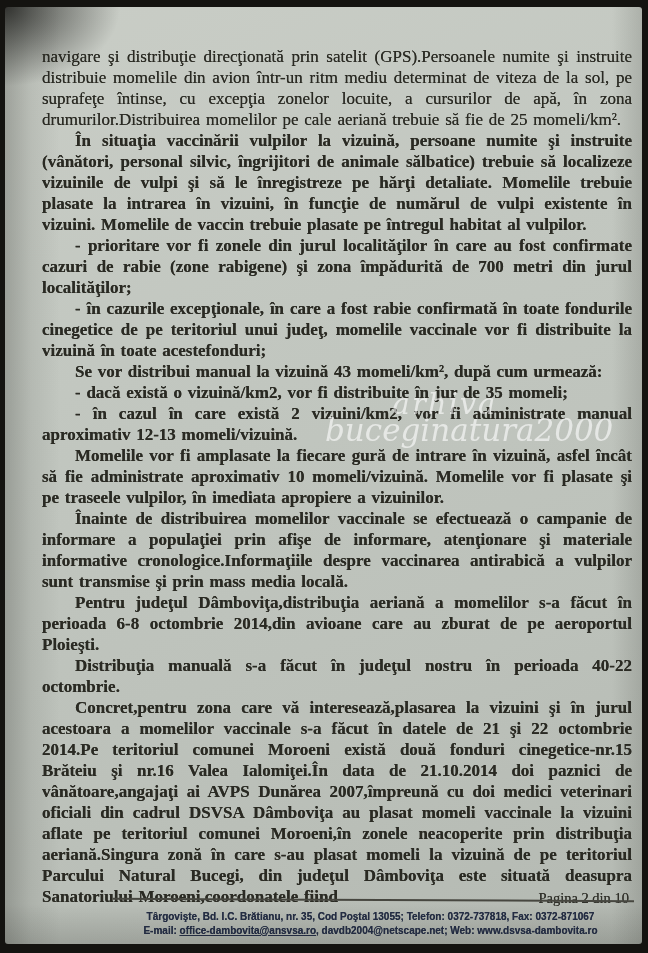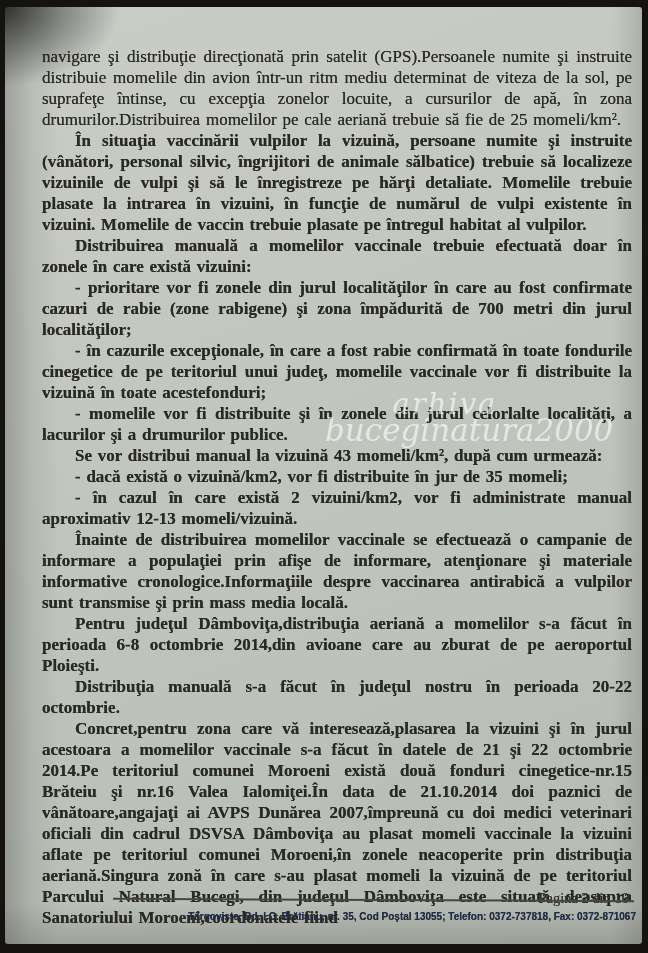--- a/index.html
+++ b/index.html
@@ -72,59 +72,59 @@
     right: 8px;
     height: 2px;
     background: #474740;
     transform: rotate(0.25deg);
   }
   .footer {
     position: absolute;
     top: 903px;
     left: 100px;
     right: 6px;
-    text-align: right;
+    text-align: center;
     font-family: "Liberation Sans", "DejaVu Sans", sans-serif;
     font-weight: bold;
     font-size: 10px;
     line-height: 13.5px;
     color: #232c42;
     text-shadow: 0 0 0.5px rgba(35,44,66,0.8);
   }
   .footer .u { text-decoration: underline; }
 </style>
 </head>
 <body>
 
 <div class="photo">
   <div class="paper">
 
     <div class="body-text">
       <p>navigare şi distribuţie direcţionată prin satelit (GPS).Persoanele numite şi instruite distribuie momelile din avion într-un ritm mediu determinat de viteza de la sol, pe suprafeţe întinse, cu excepţia zonelor locuite, a cursurilor de apă, în zona drumurilor.Distribuirea momelilor pe cale aeriană trebuie să fie de 25 momeli/km².</p>
       <p class="ind">În situaţia vaccinării vulpilor la vizuină, persoane numite şi instruite (vânători, personal silvic, îngrijitori de animale sălbatice) trebuie să localizeze vizuinile de vulpi şi să le înregistreze pe hărţi detaliate. Momelile trebuie plasate la intrarea în vizuini, în funcţie de numărul de vulpi existente în vizuini. Momelile de vaccin trebuie plasate pe întregul habitat al vulpilor.</p>
-      <p class="ind">Distribuirea manuală a momelilor vaccinale trebuie efectuată doar în zonele în care există vizuini:</p>
       <p class="ind">- prioritare vor fi zonele din jurul localităţilor în care au fost confirmate cazuri de rabie (zone rabigene) şi zona împădurită de 700 metri din jurul localităţilor;</p>
       <p class="ind">- în cazurile excepţionale, în care a fost rabie confirmată în toate fondurile cinegetice de pe teritoriul unui judeţ, momelile vaccinale vor fi distribuite la vizuină în toate acestefonduri;</p>
-      <p class="ind">- momelile vor fi distribuite şi în zonele din jurul celorlalte localităţi, a lacurilor şi a drumurilor publice.</p>
       <p class="ind">Se vor distribui manual la vizuină 43 momeli/km², după cum urmează:</p>
       <p class="ind">- dacă există o vizuină/km2, vor fi distribuite în jur de 35 momeli;</p>
       <p class="ind">- în cazul în care există 2 vizuini/km2, vor fi administrate manual aproximativ 12-13 momeli/vizuină.</p>
+      <p class="ind">Momelile vor fi amplasate la fiecare gură de intrare în vizuină, asfel încât să fie administrate aproximativ 10 momeli/vizuină. Momelile vor fi plasate şi pe traseele vulpilor, în imediata apropiere a vizuinilor.</p>
       <p class="ind">Înainte de distribuirea momelilor vaccinale se efectuează o campanie de informare a populaţiei prin afişe de informare, atenţionare şi materiale informative cronologice.Informaţiile despre vaccinarea antirabică a vulpilor sunt transmise şi prin mass media locală.</p>
       <p class="ind">Pentru judeţul Dâmboviţa,distribuţia aeriană a momelilor s-a făcut în perioada 6-8 octombrie 2014,din avioane care au zburat de pe aeroportul Ploieşti.</p>
-      <p class="ind">Distribuţia manuală s-a făcut în judeţul nostru în perioada 20-22 octombrie.</p>
+      <p class="ind">Distribuţia manuală s-a făcut în judeţul nostru în perioada 40-22 octombrie.</p>
       <p class="ind">Concret,pentru zona care vă interesează,plasarea la vizuini şi în jurul acestoara a momelilor vaccinale s-a făcut în datele de 21 şi 22 octombrie 2014.Pe teritoriul comunei Moroeni există două fonduri cinegetice-nr.15 Brăteiu şi nr.16 Valea Ialomiţei.În data de 21.10.2014 doi paznici de vânătoare,angajaţi ai AVPS Dunărea 2007,împreună cu doi medici veterinari oficiali din cadrul DSVSA Dâmboviţa au plasat momeli vaccinale la vizuini aflate pe teritoriul comunei Moroeni,în zonele neacoperite prin distribuţia aeriană.Singura zonă în care s-au plasat momeli la vizuină de pe teritoriul Parcului Natural Bucegi, din judeţul Dâmboviţa este situată deasupra Sanatoriului Moroeni,coordonatele fiind</p>
     </div>
 
     <div class="watermark">
       <div class="wm1">arhiva</div>
       <div class="wm2">buceginatura2000</div>
     </div>
 
     <div class="pagenum">Pagina 2 din 10</div>
 
     <div class="rule"></div>
 
     <div class="footer">
       <div>Târgovişte, Bd. I.C. Brătianu, nr. 35, Cod Poştal 13055; Telefon: 0372-737818, Fax: 0372-871067</div>
+      <div><span>E-mail: </span><span class="u">office-dambovita@ansvsa.ro</span><span>, davdb2004@netscape.net; Web: </span><span>www.dsvsa-dambovita.ro</span></div>
     </div>
 
   </div>
 </div>
 
 </body></html>

